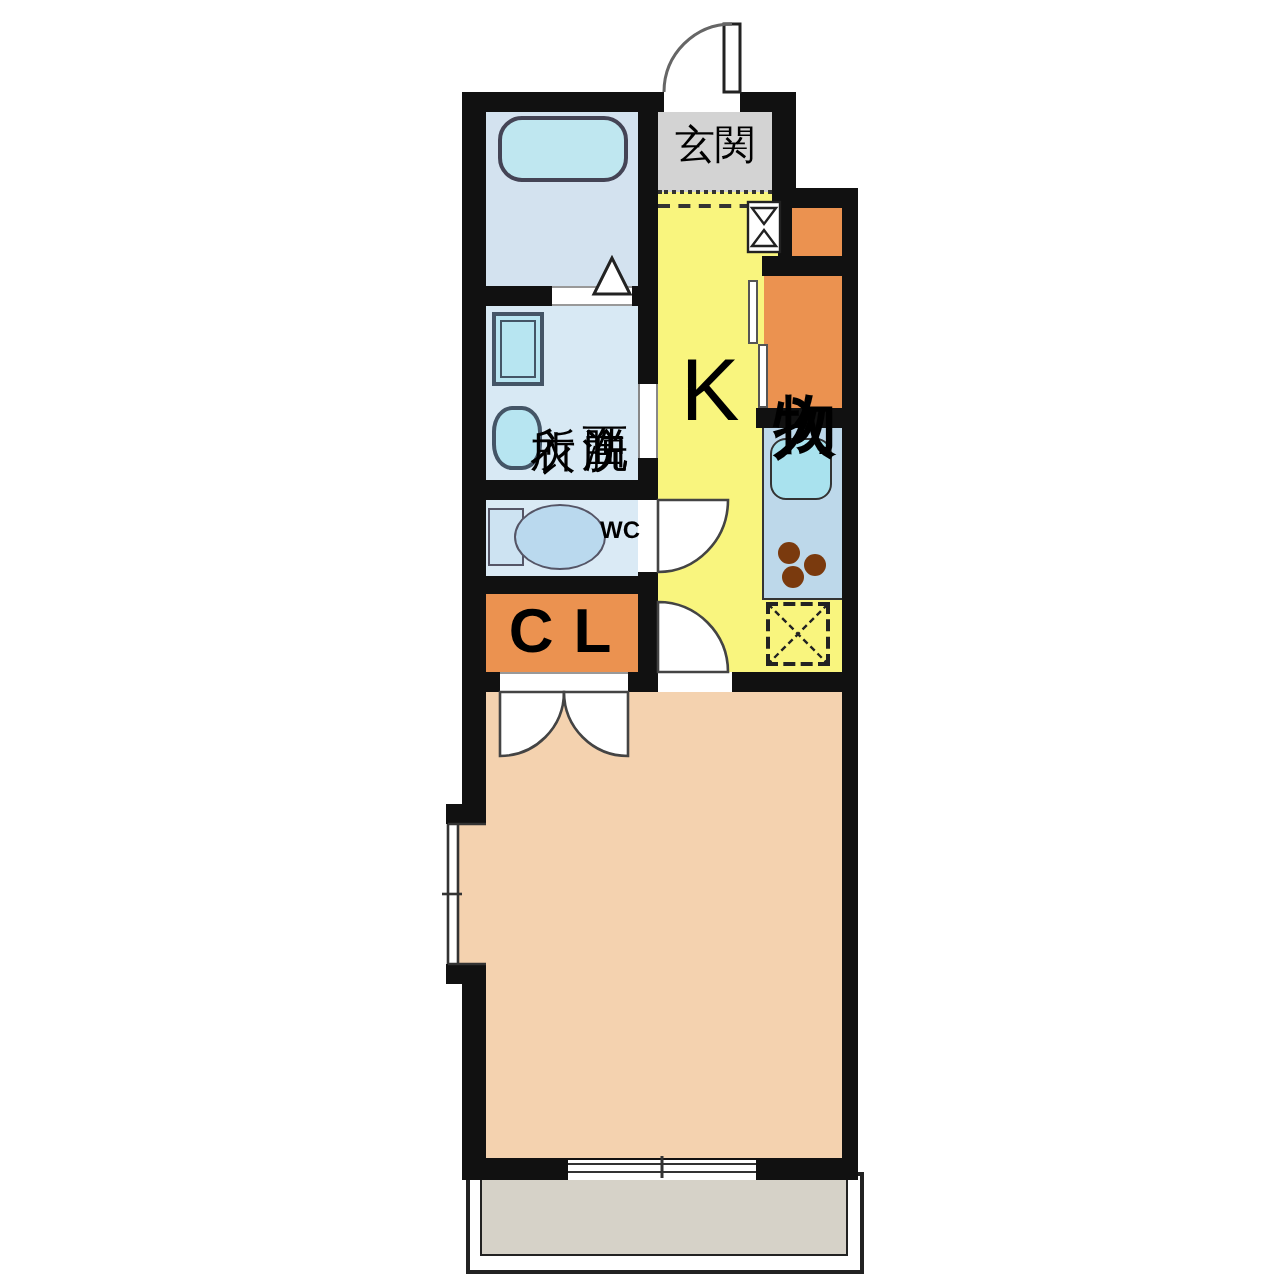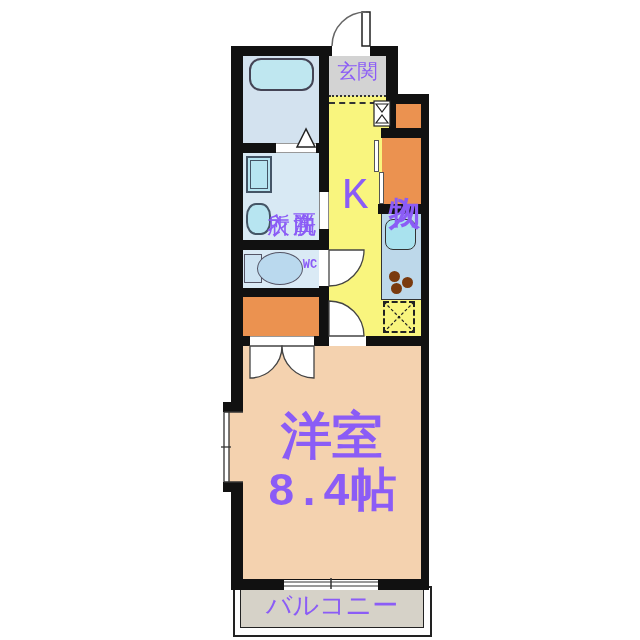--- a/index.html
+++ b/index.html
@@ -1,22 +1,22 @@
 <!DOCTYPE html>
 <html><head>
 <meta charset="utf-8">
 <style>
   html,body{margin:0;padding:0;background:#ffffff;}
   #plan{position:relative;width:640px;height:640px;background:#ffffff;overflow:hidden;
         font-family:"Liberation Sans","DejaVu Sans",sans-serif;color:#111;}
   .r{position:absolute;box-sizing:border-box;}
   .wall{position:absolute;background:#111111;}
   .open{position:absolute;background:#ffffff;box-sizing:border-box;}
-  .lbl{position:absolute;box-sizing:border-box;text-align:center;color:#8b5cf6;
-       font-family:Liberation Mono, monospace;line-height:1.1;}
+  .lbl{position:absolute;box-sizing:border-box;text-align:center;color:#000000;
+       font-family:Liberation Sans, sans-serif;line-height:1.1;}
   .vert{writing-mode:vertical-rl;text-orientation:upright;white-space:pre;}
   svg{position:absolute;left:0;top:0;pointer-events:none;}
 </style>
 </head>
 <body>
 
 <div id="plan">
 
   <div class="r" style="left:243px;top:56px;width:76px;height:87px;background:#d3e2ef;"></div>
   <div class="r" style="left:249px;top:58px;width:65px;height:33px;background:#bfe7f0;border:2px solid #445;border-radius:12px;"></div>
@@ -105,19 +105,17 @@
     <path d="M 331 578 L 331 589" stroke="#333" stroke-width="1.5" fill="none"></path>
 
     <path d="M 224 412 L 224 482 M 229 412 L 229 482 M 224 412 L 243 412 M 224 482 L 243 482" stroke="#333" stroke-width="1.3" fill="none"></path>
     <path d="M 221 447 L 231 447" stroke="#333" stroke-width="1.3" fill="none"></path>
   </svg>
 
   <div class="lbl" style="left:329px;top:62px;width:57px;font-size:20px;font-weight:500;">玄関</div>
   <div class="lbl vert" style="left:264px;top:150px;width:52px;height:90px;font-size:23px;line-height:26px;font-weight:500;">洗面脱
 衣所</div>
   <div class="lbl" style="left:294px;top:259px;width:32px;font-size:12px;font-weight:700;">WC</div>
+  <div class="lbl" style="left:243px;top:299px;width:76px;font-size:31px;font-weight:700;letter-spacing:10px;padding-left:8px;">CL</div>
   <div class="lbl" style="left:329px;top:172px;width:52px;font-size:44px;font-weight:500;">K</div>
   <div class="lbl vert" style="left:384px;top:139px;width:36px;height:66px;font-size:31px;line-height:36px;font-weight:700;">物入</div>
-  <div class="lbl" style="left:243px;top:412px;width:178px;font-size:51px;font-weight:700;">洋室</div>
-  <div class="lbl" style="left:243px;top:468px;width:178px;font-size:46px;font-weight:700;">8.4帖</div>
-  <div class="lbl" style="left:240px;top:593px;width:184px;font-size:26px;font-weight:500;">バルコニー</div>
 
 </div>
 
 </body></html>

